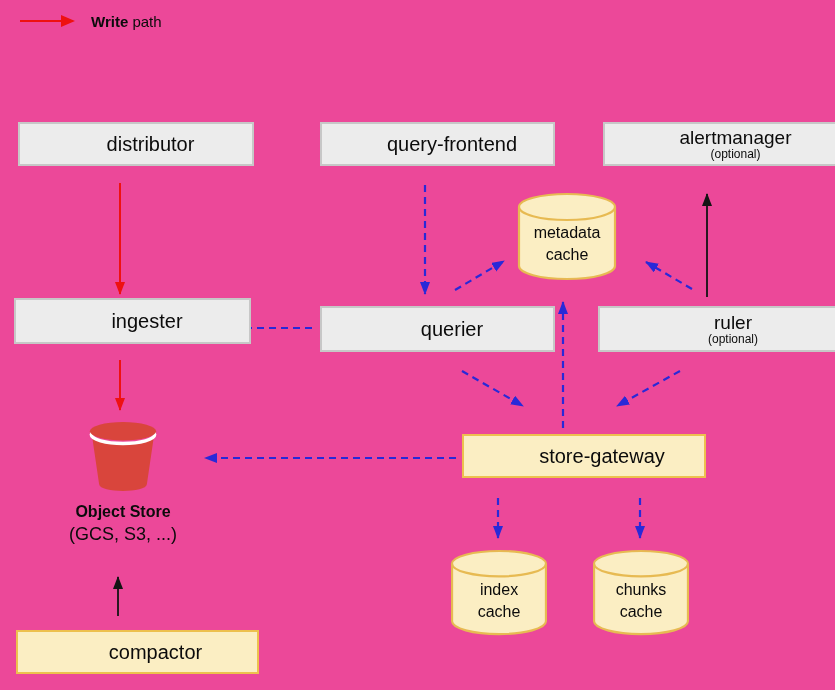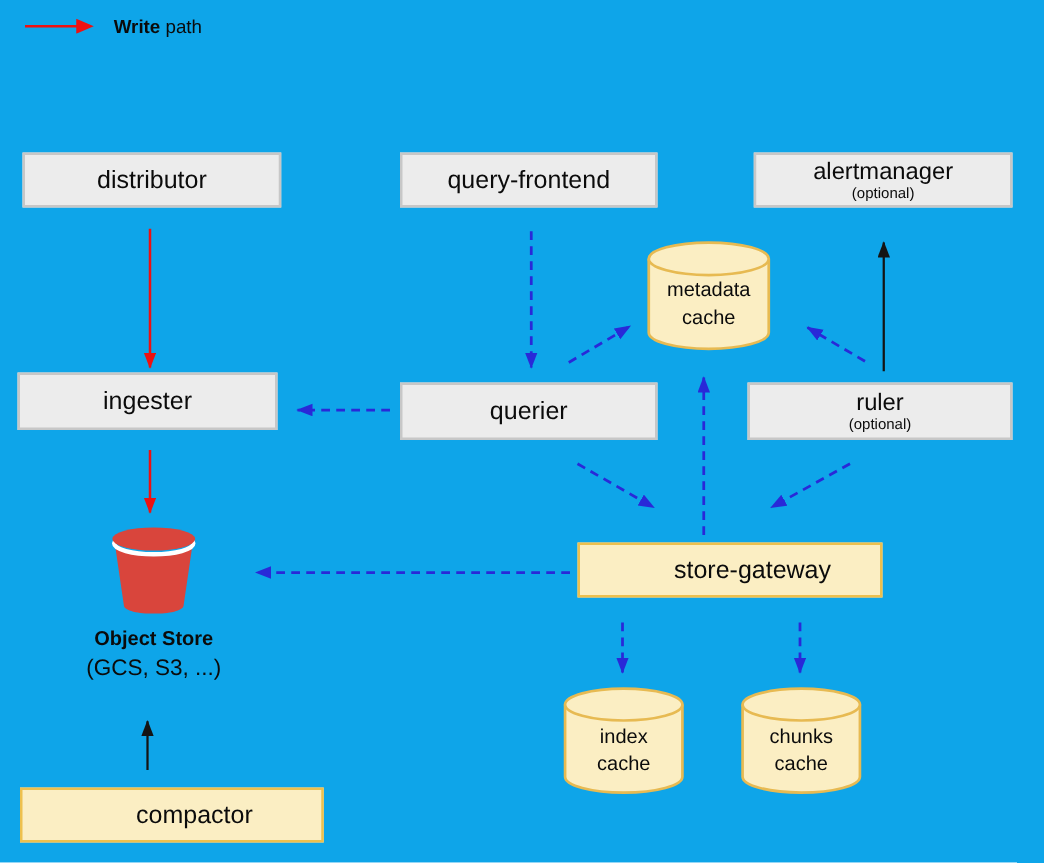--- a/index.html
+++ b/index.html
@@ -1,38 +1,38 @@
 <!DOCTYPE html>
 <html><head>
 <meta charset="utf-8">
 <style>
   html,body { margin:0; padding:0; background:#ffffff; }
   .canvas {
-    position:relative; width:835px; height:690px; background:#0ea5e9;
+    position:relative; width:835px; height:690px; background:#ec4899;
     font-family:"Liberation Sans","DejaVu Sans",sans-serif; color:#0b0b0b;
     overflow:hidden;
   }
   svg.arrow-layer { position:absolute; left:0; top:0; pointer-events:none; }
   .dash { stroke-dasharray:7 5; }
 
   
   .legend { position:absolute; left:20px; top:8px; }
   .legend-row { display:flex; align-items:center; height:26px; gap:15px; }
   .legend-row.swatch-row { margin-top:4px; }
   .legend-label { font-size:15px; white-space:pre; }
   .legend-label b { font-weight:700; }
   .swatch { width:55px; height:19px; background:#fcf2cf; border:3px solid #f2cf6e; border-radius:1px; }
 
   
   .box {
     position:absolute; display:flex; flex-direction:column; align-items:center;
     justify-content:center; font-size:20px; line-height:22px; text-align:center;
   }
   .box .sub { font-size:12px; line-height:13px; }
-  .gray   { background:#ececec; border:2px solid #c7c7c7; }
+  .gray   { background:#ececec; border:2px solid #c7c7c7;padding-left:29px; }
   .yellow { background:#fbeec3; border:2px solid #edc04e;padding-left:36px; }
 
   #n-distributor   { left:18px;  top:122px; width:203px; height:40px; }
   #n-queryfrontend { left:320px; top:122px; width:202px; height:40px; }
   #n-alertmanager  { left:603px; top:122px; width:203px; height:40px; font-size:19px; line-height:20px; }
   #n-ingester      { left:14px;  top:298px; width:204px; height:42px;text-align:center; }
   #n-querier       { left:320px; top:306px; width:202px; height:42px; }
   #n-ruler         { left:598px; top:306px; width:208px; height:42px; font-size:19px; line-height:20px; }
   #n-storegateway  { left:462px; top:434px; width:204px; height:40px; }
   #n-compactor     { left:16px;  top:630px; width:203px; height:40px; }

